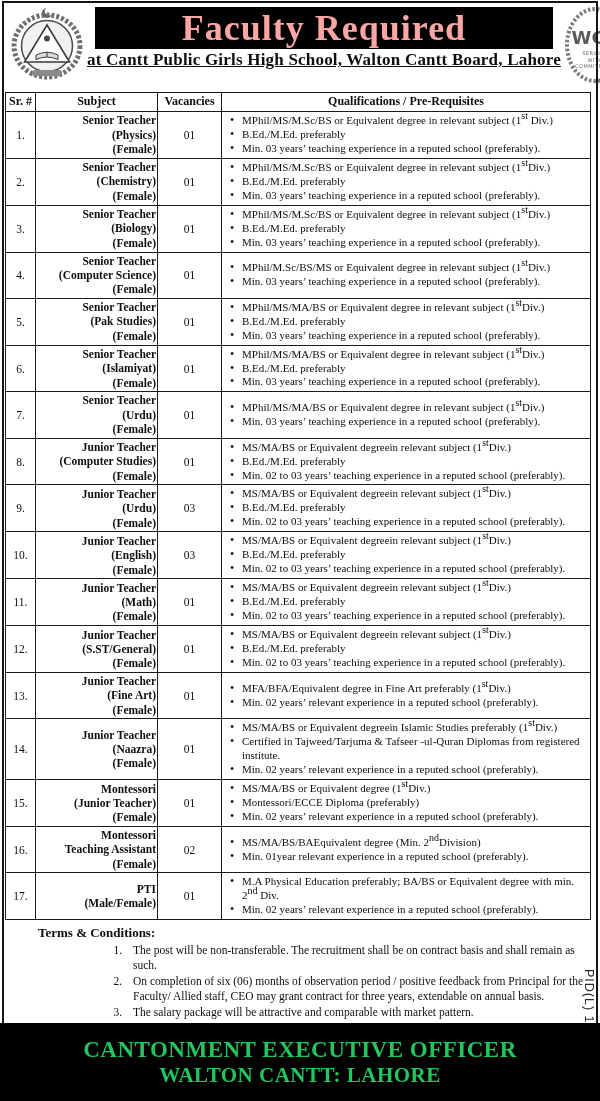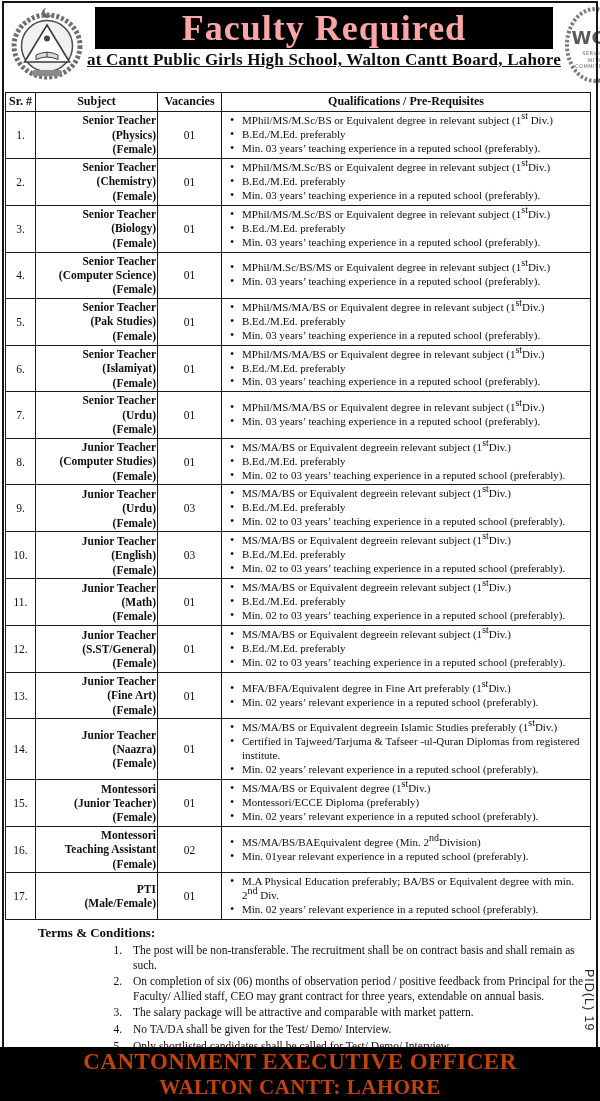--- a/index.html
+++ b/index.html
@@ -53,22 +53,22 @@
   .terms li { line-height:1.27; margin-bottom:2px; padding-left:8px; }
   .doc-link { font-weight:bold; text-decoration:underline; }
   
   .pid {
     position:absolute; right:4px; bottom:70px;
     writing-mode:vertical-rl;
     font-family:"Liberation Sans","DejaVu Sans",sans-serif;
     font-size:12.5px; color:#2a2a2a; letter-spacing:1px;
   }
   .footer {
-    position:absolute; left:0; right:0; bottom:0; height:54px;
-    background:#000; color:#c2410c; text-align:center;
+    position:absolute; left:0; right:0; bottom:0; height:78px;
+    background:#000; color:#22c55e; text-align:center;
     display:flex; flex-direction:column; justify-content:center;
   }
   .footer-line1 { font-size:23px; font-weight:bold; letter-spacing:.5px; }
   .footer-line2 { font-size:21px; font-weight:bold; letter-spacing:.5px; }
 </style>
 </head>
 <body>
 
 <div class="page-border"></div>
 

